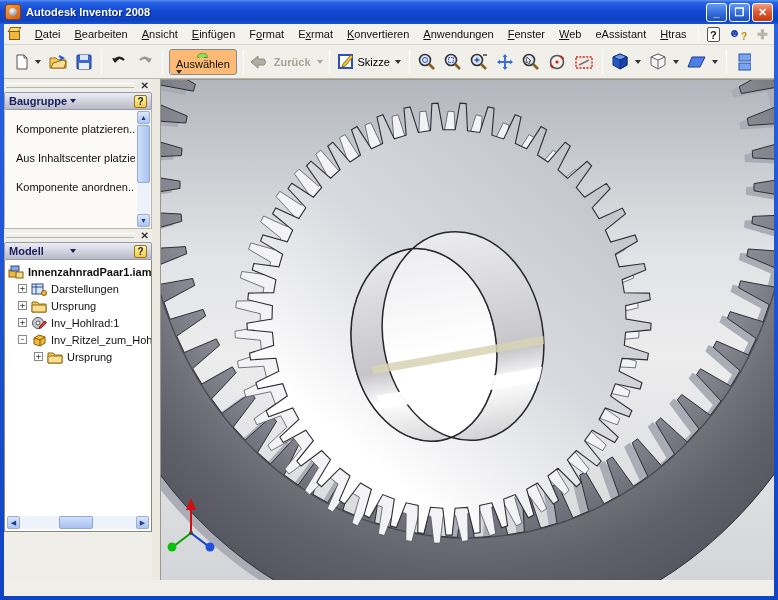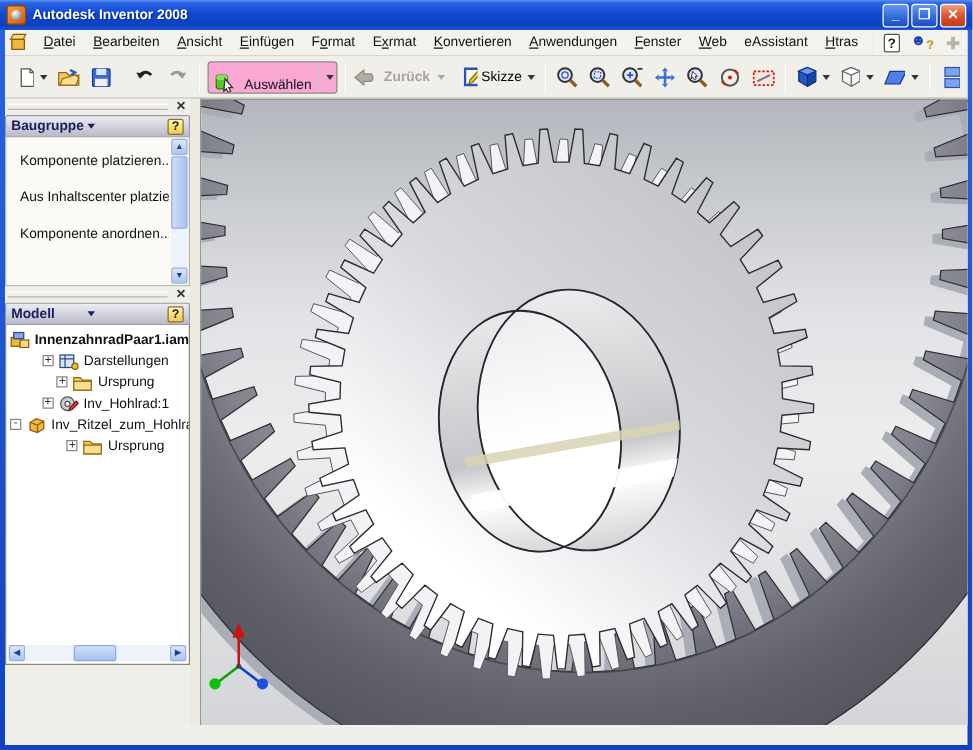--- a/index.html
+++ b/index.html
@@ -34,21 +34,21 @@
   .mperson{font-size:12px;margin:0 4px;color:#1a3fb0;font-weight:bold;}
   .mplus{color:#b8b5a8;font-weight:bold;font-size:13px;margin:0 6px;}
   
   .toolbar{position:absolute;left:0;top:21px;width:770px;height:34px;display:flex;align-items:center;
     background:#f1efe9;border-bottom:1px solid #b8b5aa;padding-left:6px;font-size:11px;}
   .tbtn{height:26px;min-width:26px;display:flex;align-items:center;justify-content:center;gap:3px;
     border:1px solid transparent;border-radius:2px;padding:0 3px;}
   .tsep{width:1px;height:24px;background:#c2bfb2;border-right:1px solid #fff;margin:0 4px;}
   .darr{width:0;height:0;border-left:3px solid transparent;border-right:3px solid transparent;border-top:4px solid #333;margin-left:2px;}
   .darr.dis{border-top-color:#aaa;}
-  .cmdbtn{display:flex;align-items:flex-end;height:26px;border:1px solid #8a8a8a;border-radius:3px;background:#f9a8d4;margin:0 2px;}
+  .cmdbtn{display:flex;align-items:center;height:26px;border:1px solid #8a8a8a;border-radius:3px;background:#fdba74;margin:0 2px;flex-direction:column;}
   .cmdbtn .lbl{padding:0 6px;color:#111;}
   .cmdbtn .dd{width:14px;align-self:stretch;display:flex;align-items:center;justify-content:center;border-left:1px solid #c8c8c8;}
   .ghost{display:flex;align-items:center;height:26px;margin:0 2px;color:#a6a39a;}
   .ghost .lbl{padding:0 4px;font-weight:bold;}
   svg.icon{display:block;}
   
   .main{position:absolute;left:0;top:55px;width:770px;height:501px;background:#ece9e0;}
   .sidepanel{position:absolute;left:0;top:0;width:148px;height:501px;background:#f0eee8;}
   .splitter{position:absolute;left:148px;top:0;width:8px;height:501px;background:#ece9e0;}
   .viewport{position:absolute;left:156px;top:0;width:614px;height:501px;border-left:1px solid #9a978c;border-top:1px solid #9a978c;}
@@ -75,21 +75,21 @@
   .hscroll{position:absolute;left:2px;right:2px;bottom:2px;height:13px;background:#eef2fb;}
   .hbtn{position:absolute;top:0;width:13px;height:13px;background:linear-gradient(#dce6fa,#aec4ee);
     border:1px solid #97aed6;border-radius:2px;font-size:7px;color:#1c3f94;text-align:center;line-height:12px;}
   .hthumb{position:absolute;top:0;height:13px;width:34px;left:52px;background:linear-gradient(#cfdffc,#a9c2f0);border:1px solid #8fa8d8;border-radius:2px;}
   
   .mtb{height:21px;display:flex;align-items:center;background:#f1efe9;border:1px solid #b8b5aa;border-top:none;
     font-size:11px;gap:2px;padding:0 2px;}
   .mtb .sep{width:1px;height:16px;background:#c2bfb2;border-right:1px solid #fff;margin:0 3px;}
   
   .tree{position:relative;background:#fff;border:1px solid #8a877c;border-top:none;overflow:hidden;}
-  .trow{display:flex;align-items:center;height:17px;font-size:11px;color:#111;white-space:nowrap;justify-content:center;}
+  .trow{display:flex;align-items:center;height:17px;font-size:11px;color:#111;white-space:nowrap;}
   .trow.bold{font-weight:bold;}
   .tgl{width:9px;height:9px;border:1px solid #888;background:#fff;font-size:9px;line-height:7px;text-align:center;
     color:#333;margin-right:4px;flex:none;font-family:"DejaVu Sans Mono",monospace;}
   .ticon{width:16px;height:14px;margin-right:4px;flex:none;}
   .ind1{margin-left:10px;} .ind2{margin-left:26px;}
 </style>
 </head>
 <body>
 
 <div class="win">

